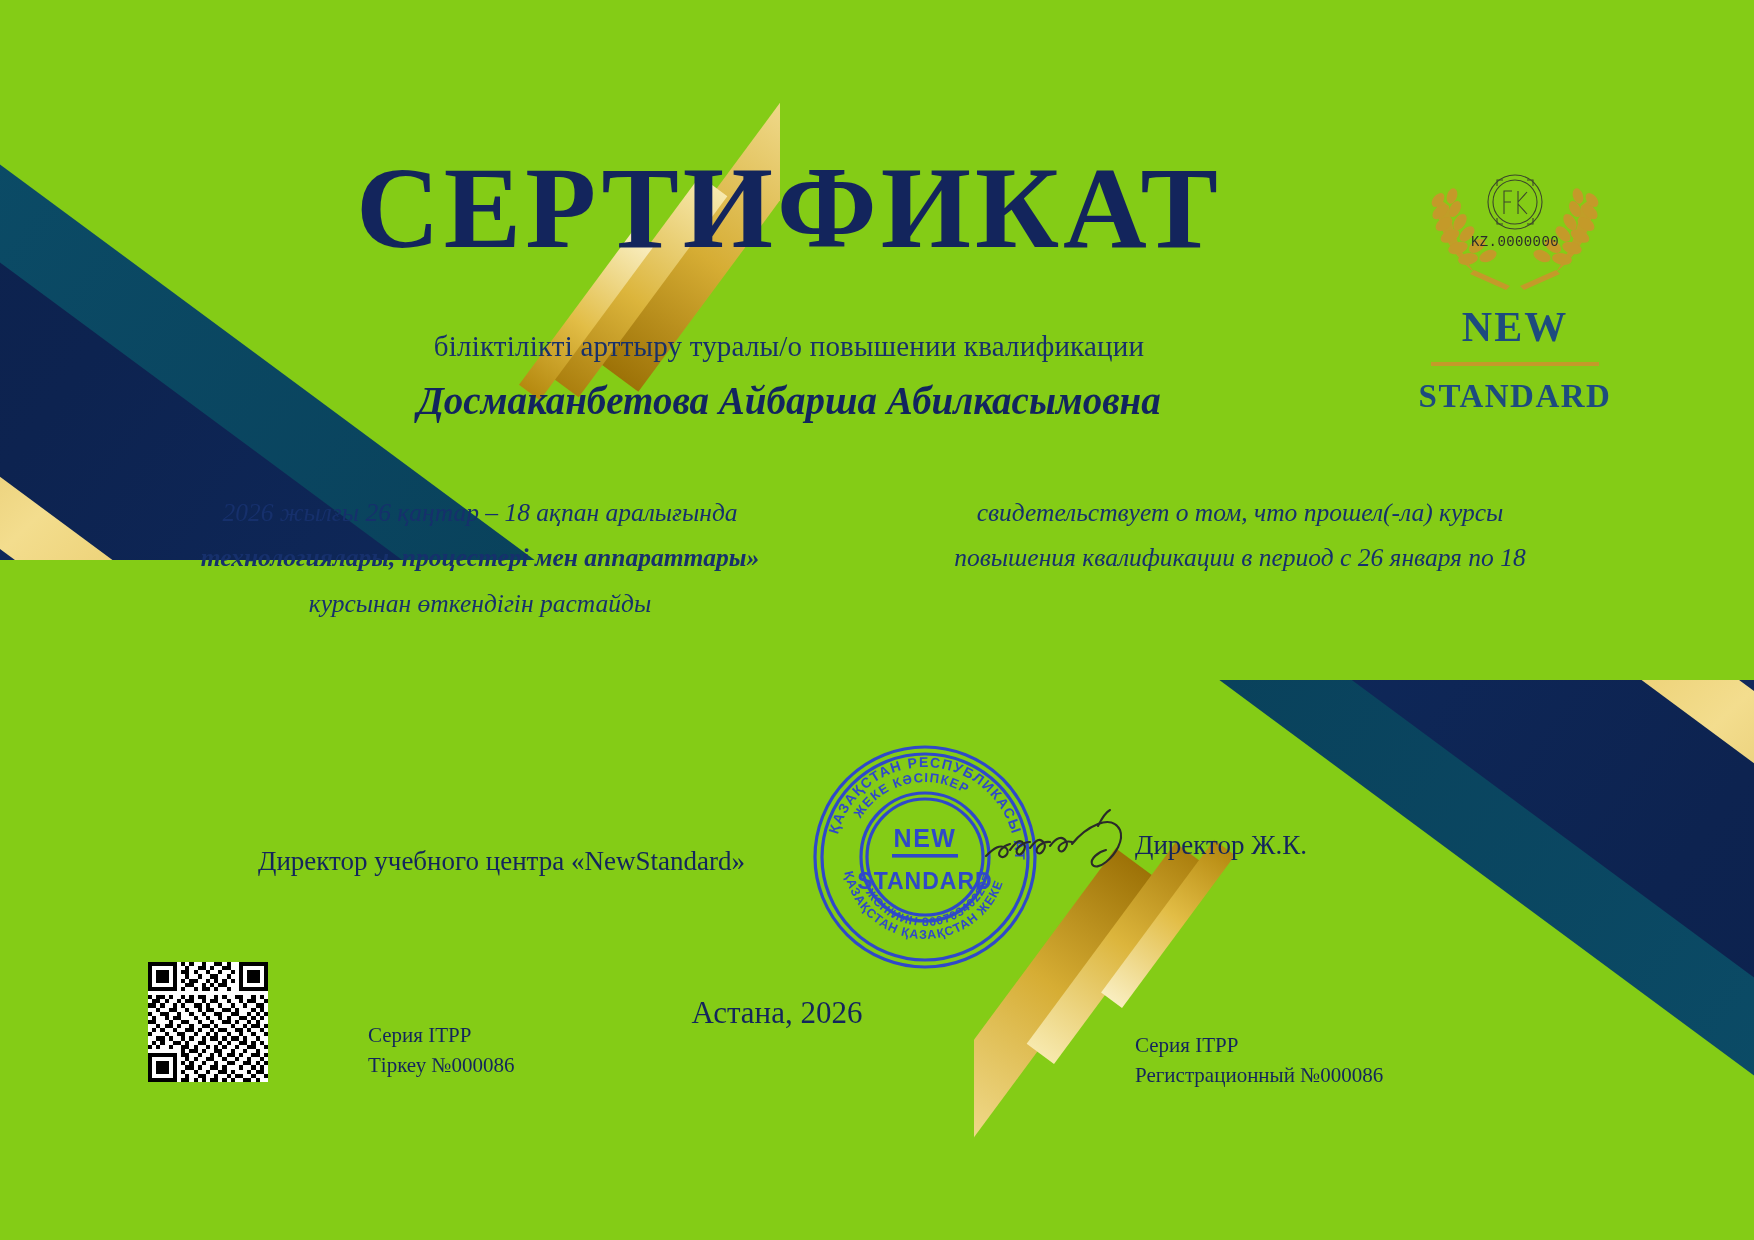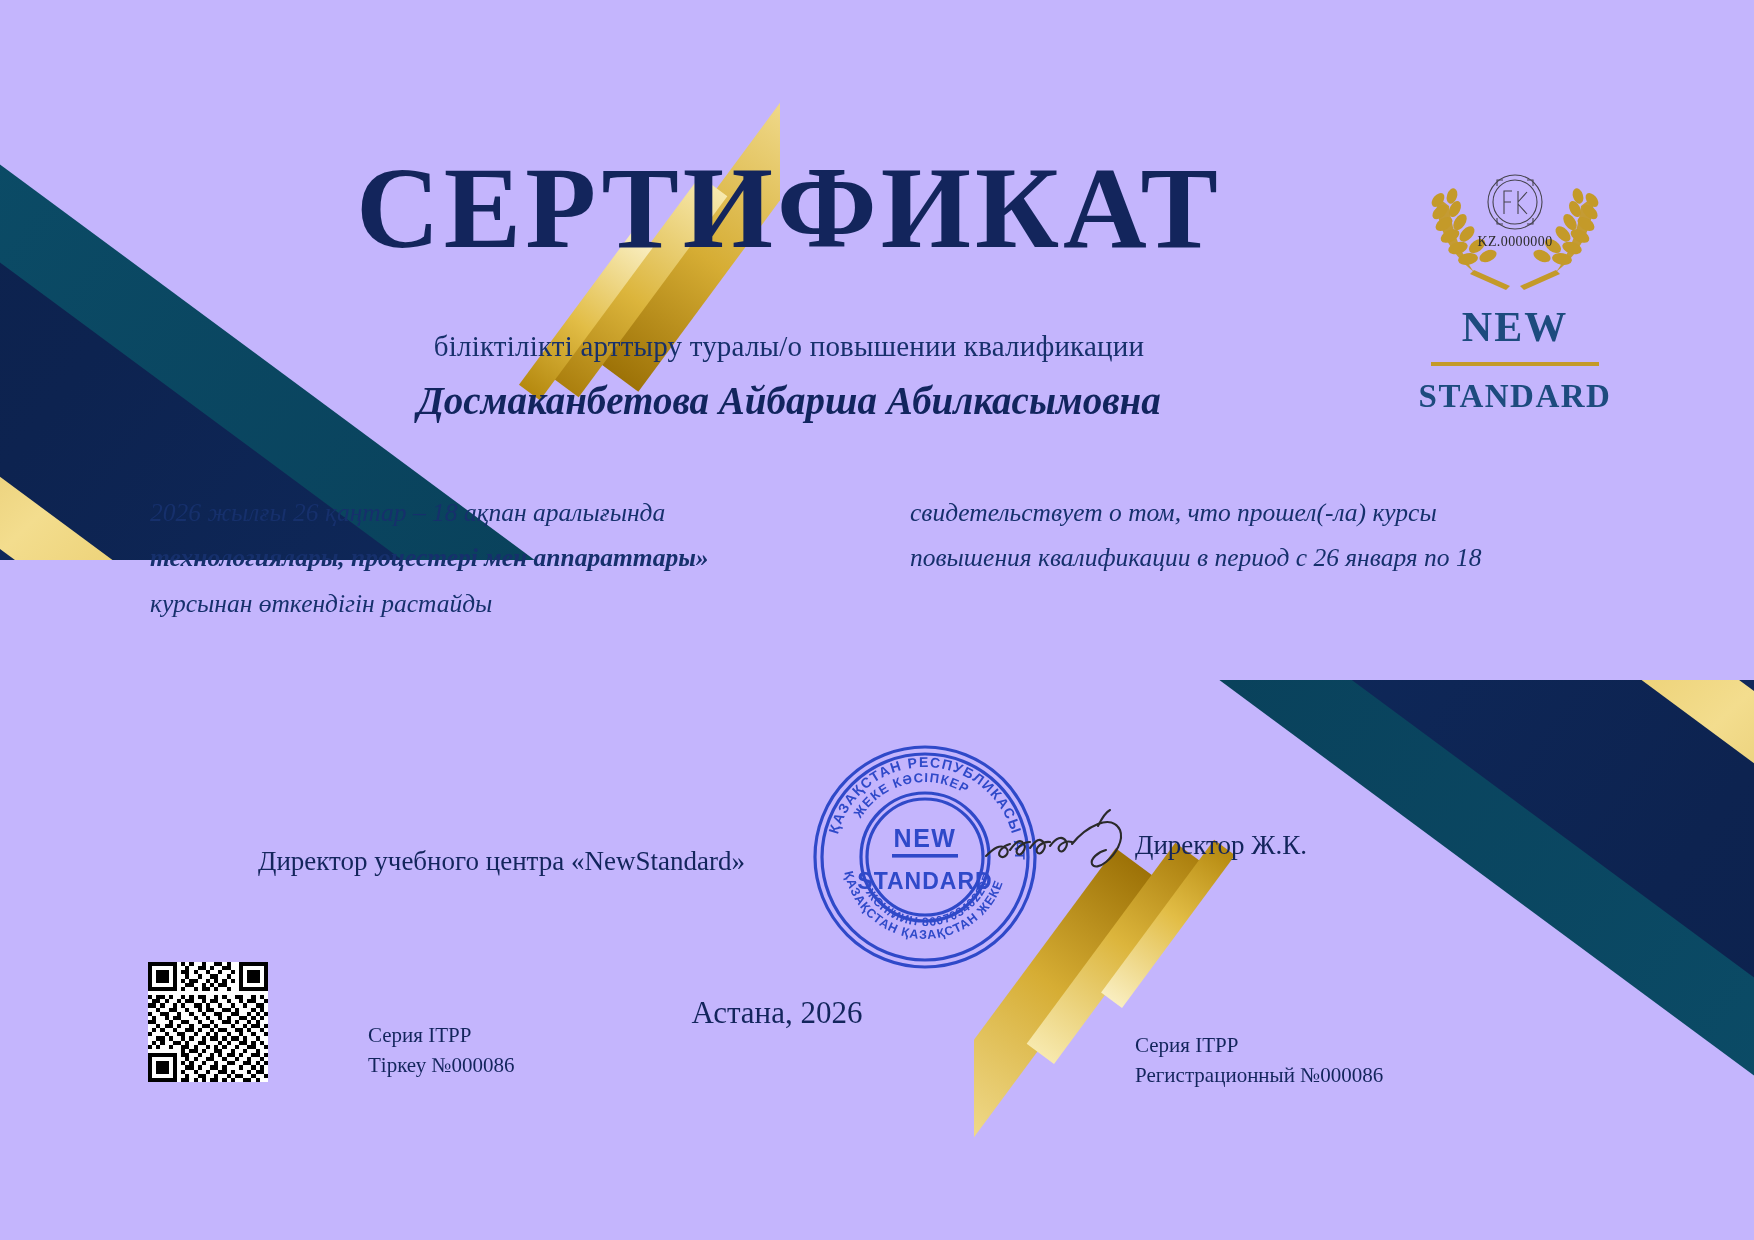--- a/index.html
+++ b/index.html
@@ -1,18 +1,18 @@
 <!DOCTYPE html>
 <html><head>
 <meta charset="utf-8">
 <title>Certificate</title>
 <style>
   html,body{margin:0;padding:0;background:#fff;}
   body{width:1754px;height:1240px;overflow:hidden;font-family:"Liberation Serif",serif;}
-  .cert{position:relative;width:1754px;height:1240px;background:#c4b5fd;overflow:hidden;}
+  .cert{position:relative;width:1754px;height:1240px;background:#84cc16;overflow:hidden;}
 
   
   .corner{position:absolute;width:780px;height:560px;overflow:hidden;pointer-events:none;}
   .corner.tl{top:0;left:0;}
   .corner.br{bottom:0;right:0;transform:rotate(180deg);}
 
   
   .wedge{position:absolute;top:-400px;left:-520px;width:1500px;height:420px;
          transform:rotate(36.5deg);transform-origin:0 0;}
   .w-teal{background:linear-gradient(90deg,#0d5673 0%,#0b4b66 45%,#09405a 100%);
@@ -56,37 +56,37 @@
   .subtitle{position:absolute;top:330px;left:0;width:1754px;text-align:center;
             font-size:29px;color:#17306b;letter-spacing:.2px;
             transform:translateX(-88px);}
 
   .name{position:absolute;top:378px;left:0;width:1754px;text-align:center;
         font-size:39px;font-weight:700;font-style:italic;color:#12255e;
         transform:translateX(-88px);}
 
   .cols{position:absolute;top:490px;left:150px;width:1420px;display:flex;
         justify-content:space-between;gap:40px;}
-  .col{width:660px;text-align:left;color:#16306c;font-size:25.5px;
+  .col{width:660px;text-align:center;color:#16306c;font-size:25.5px;
        font-style:italic;line-height:1.78;}
   .col .b{font-weight:700;}
 
   .signline{position:absolute;top:830px;left:0;width:1754px;}
   .dir{position:absolute;left:258px;top:16px;font-size:27px;color:#13255c;}
   .who{position:absolute;left:1135px;top:0;font-size:27px;color:#13255c;}
 
   .city{position:absolute;top:995px;left:0;width:1754px;text-align:center;
         font-size:31px;color:#13255c;transform:translateX(-100px);}
 
   .ser-left{position:absolute;left:368px;top:1020px;font-size:21px;color:#13255c;line-height:1.45;}
   .ser-right{position:absolute;left:1135px;top:1030px;font-size:21px;color:#13255c;line-height:1.45;}
 
   
   .logo{position:absolute;top:160px;left:1400px;width:230px;text-align:center;}
-  .logo .wreath{position:relative;height:140px;}
+  .logo .wreath{position:relative;height:140px;font-family:Liberation Mono, monospace;}
   .logo .kz{position:absolute;top:74px;left:0;width:230px;text-align:center;
             font-size:14px;color:#2b2b2b;letter-spacing:.4px;}
   .logo .new{font-size:42px;font-weight:700;color:#1d4b7e;letter-spacing:2px;line-height:1;margin-top:6px;}
   .logo .rule{width:168px;height:4px;background:#c49a29;margin:14px auto 12px auto;}
   .logo .std{font-size:33px;font-weight:700;color:#1d4b7e;letter-spacing:1.5px;}
 
   
   .qr{position:absolute;left:148px;top:962px;width:120px;height:120px;}
 
   

